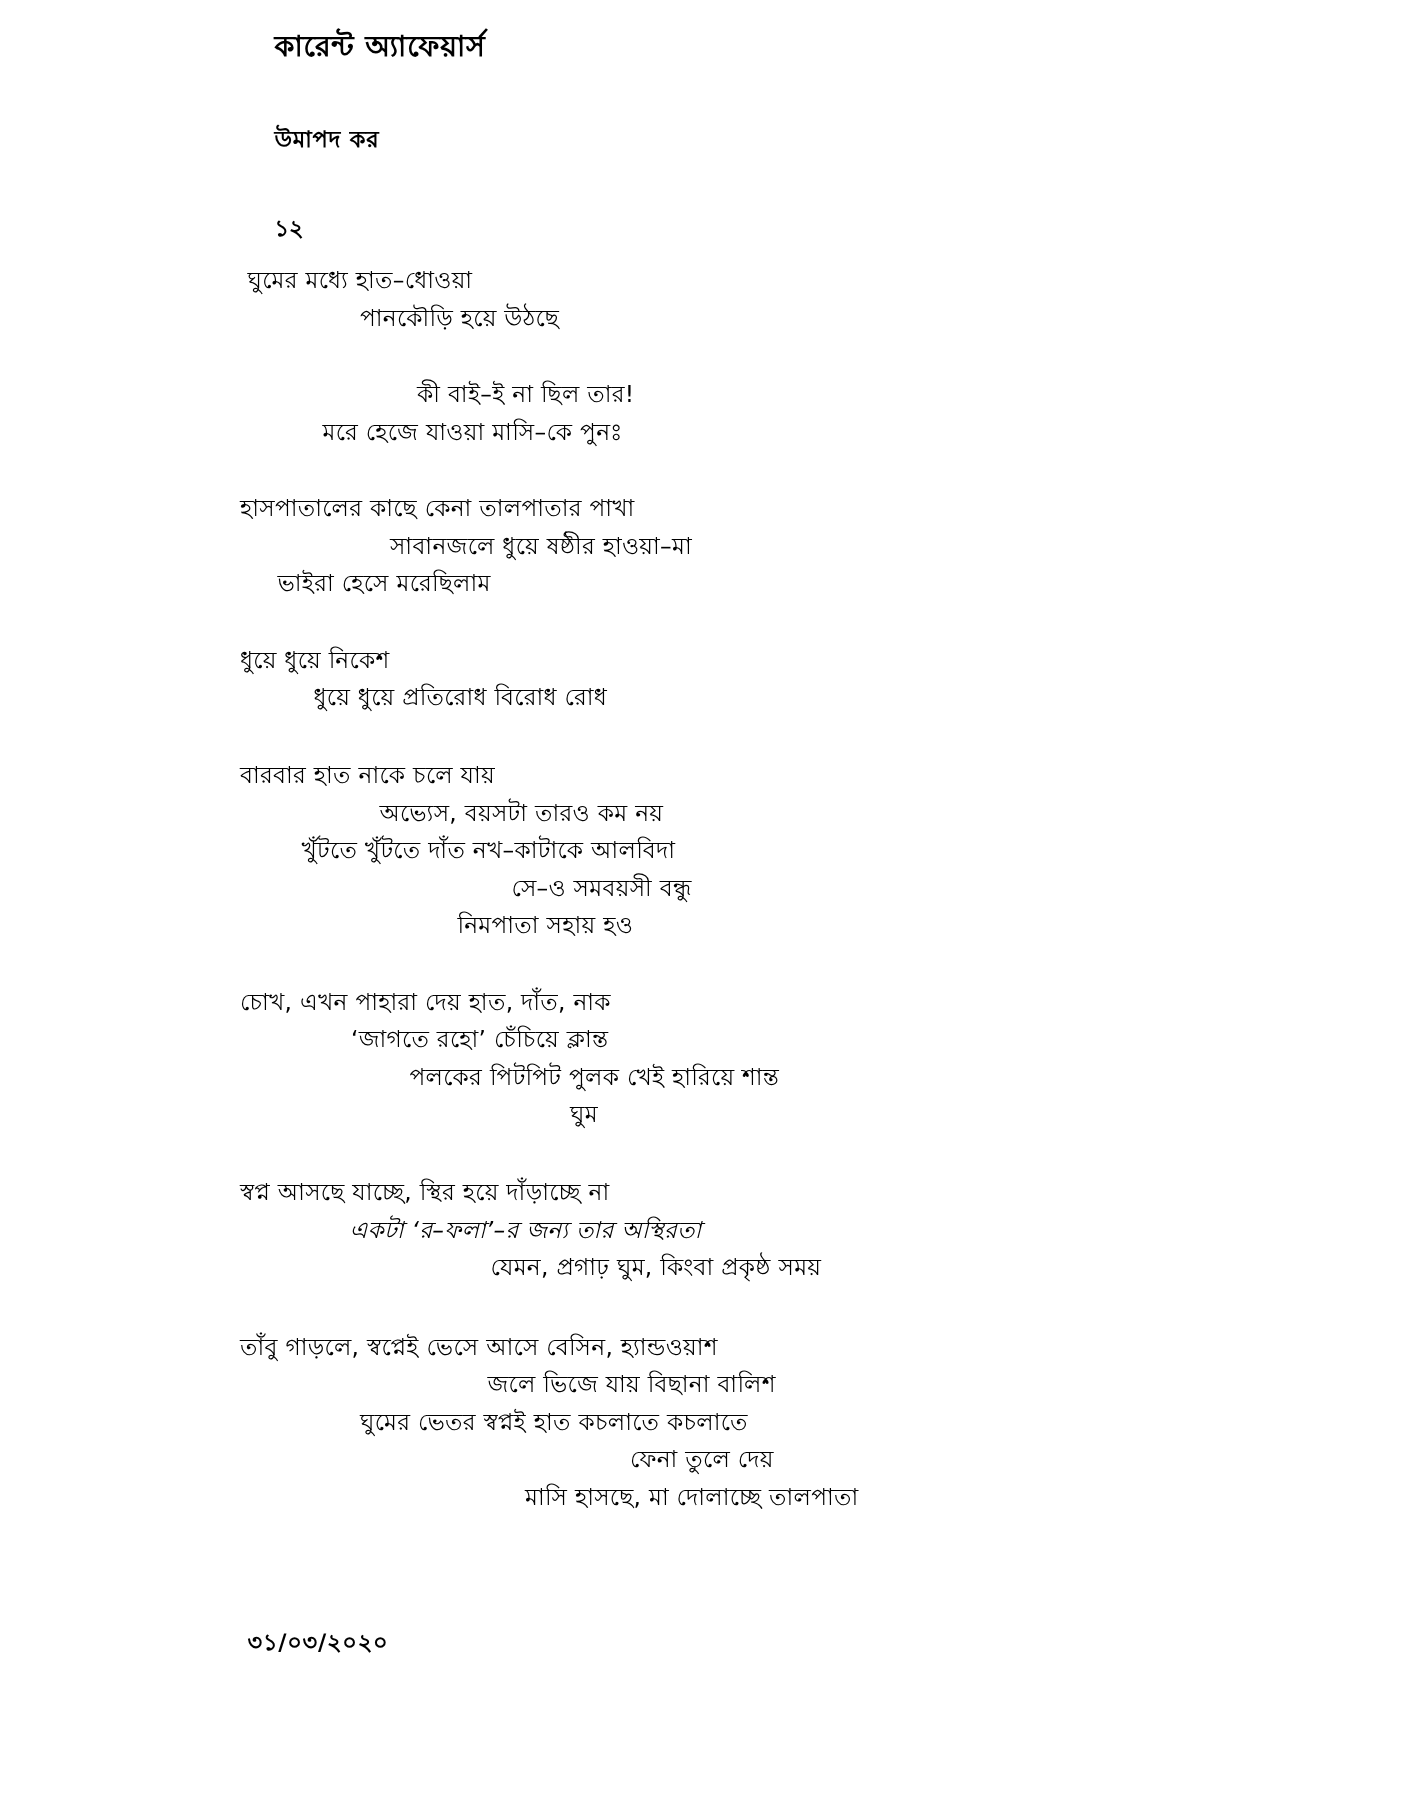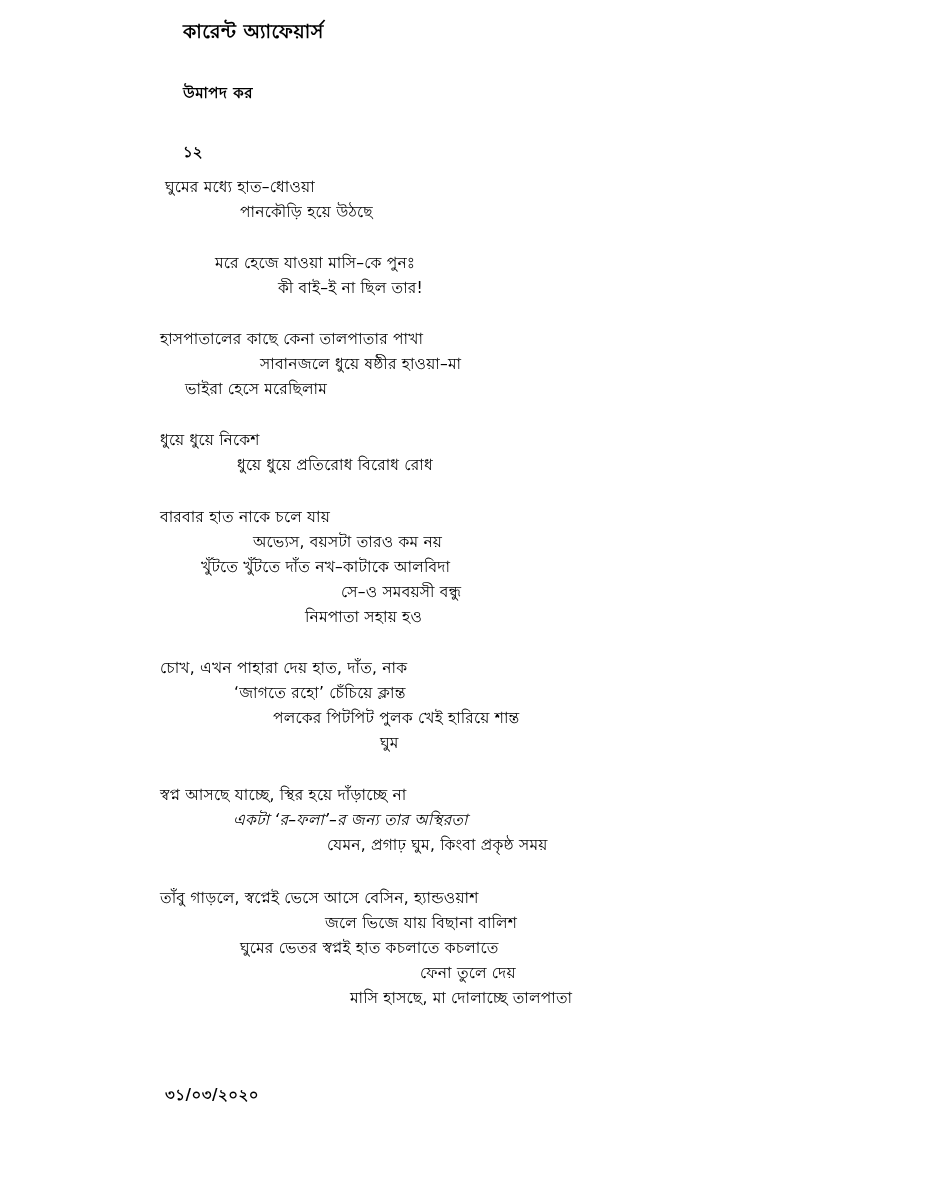--- a/index.html
+++ b/index.html
@@ -76,31 +76,31 @@
   <div class="doc-author">উমাপদ কর</div>
 
   <div class="poem-number">১২</div>
 
   <div class="body-block" id="poem-body">
       <div class="stanza">
         <div class="line" style="margin-left: 0px;">ঘুমের মধ্যে হাত–ধোওয়া</div>
         <div class="line" style="margin-left: 75px;">পানকৌড়ি হয়ে উঠছে</div>
       </div>
       <div class="stanza">
+        <div class="line" style="margin-left: 113px;">কী বাই–ই না ছিল তার!</div>
         <div class="line" style="margin-left: 50px;">মরে হেজে যাওয়া মাসি–কে পুনঃ</div>
-        <div class="line" style="margin-left: 113px;">কী বাই–ই না ছিল তার!</div>
       </div>
       <div class="stanza">
         <div class="line" style="margin-left: -5px;">হাসপাতালের কাছে কেনা তালপাতার পাখা</div>
         <div class="line" style="margin-left: 95px;">সাবানজলে ধুয়ে ষষ্ঠীর হাওয়া–মা</div>
         <div class="line" style="margin-left: 20px;">ভাইরা হেসে মরেছিলাম</div>
       </div>
       <div class="stanza">
         <div class="line" style="margin-left: -5px;">ধুয়ে ধুয়ে নিকেশ</div>
-        <div class="line" style="margin-left: 72px;">ধুয়ে ধুয়ে প্রতিরোধ বিরোধ রোধ</div>
+        <div class="line" style="margin-left: 44px;">ধুয়ে ধুয়ে প্রতিরোধ বিরোধ রোধ</div>
       </div>
       <div class="stanza">
         <div class="line" style="margin-left: -5px;">বারবার হাত নাকে চলে যায়</div>
         <div class="line" style="margin-left: 88px;">অভ্যেস, বয়সটা তারও কম নয়</div>
         <div class="line" style="margin-left: 36px;">খুঁটতে খুঁটতে দাঁত নখ–কাটাকে আলবিদা</div>
         <div class="line" style="margin-left: 176px;">সে–ও সমবয়সী বন্ধু</div>
         <div class="line" style="margin-left: 140px;">নিমপাতা সহায় হও</div>
       </div>
       <div class="stanza">
         <div class="line" style="margin-left: -5px;">চোখ, এখন পাহারা দেয় হাত, দাঁত, নাক</div>

